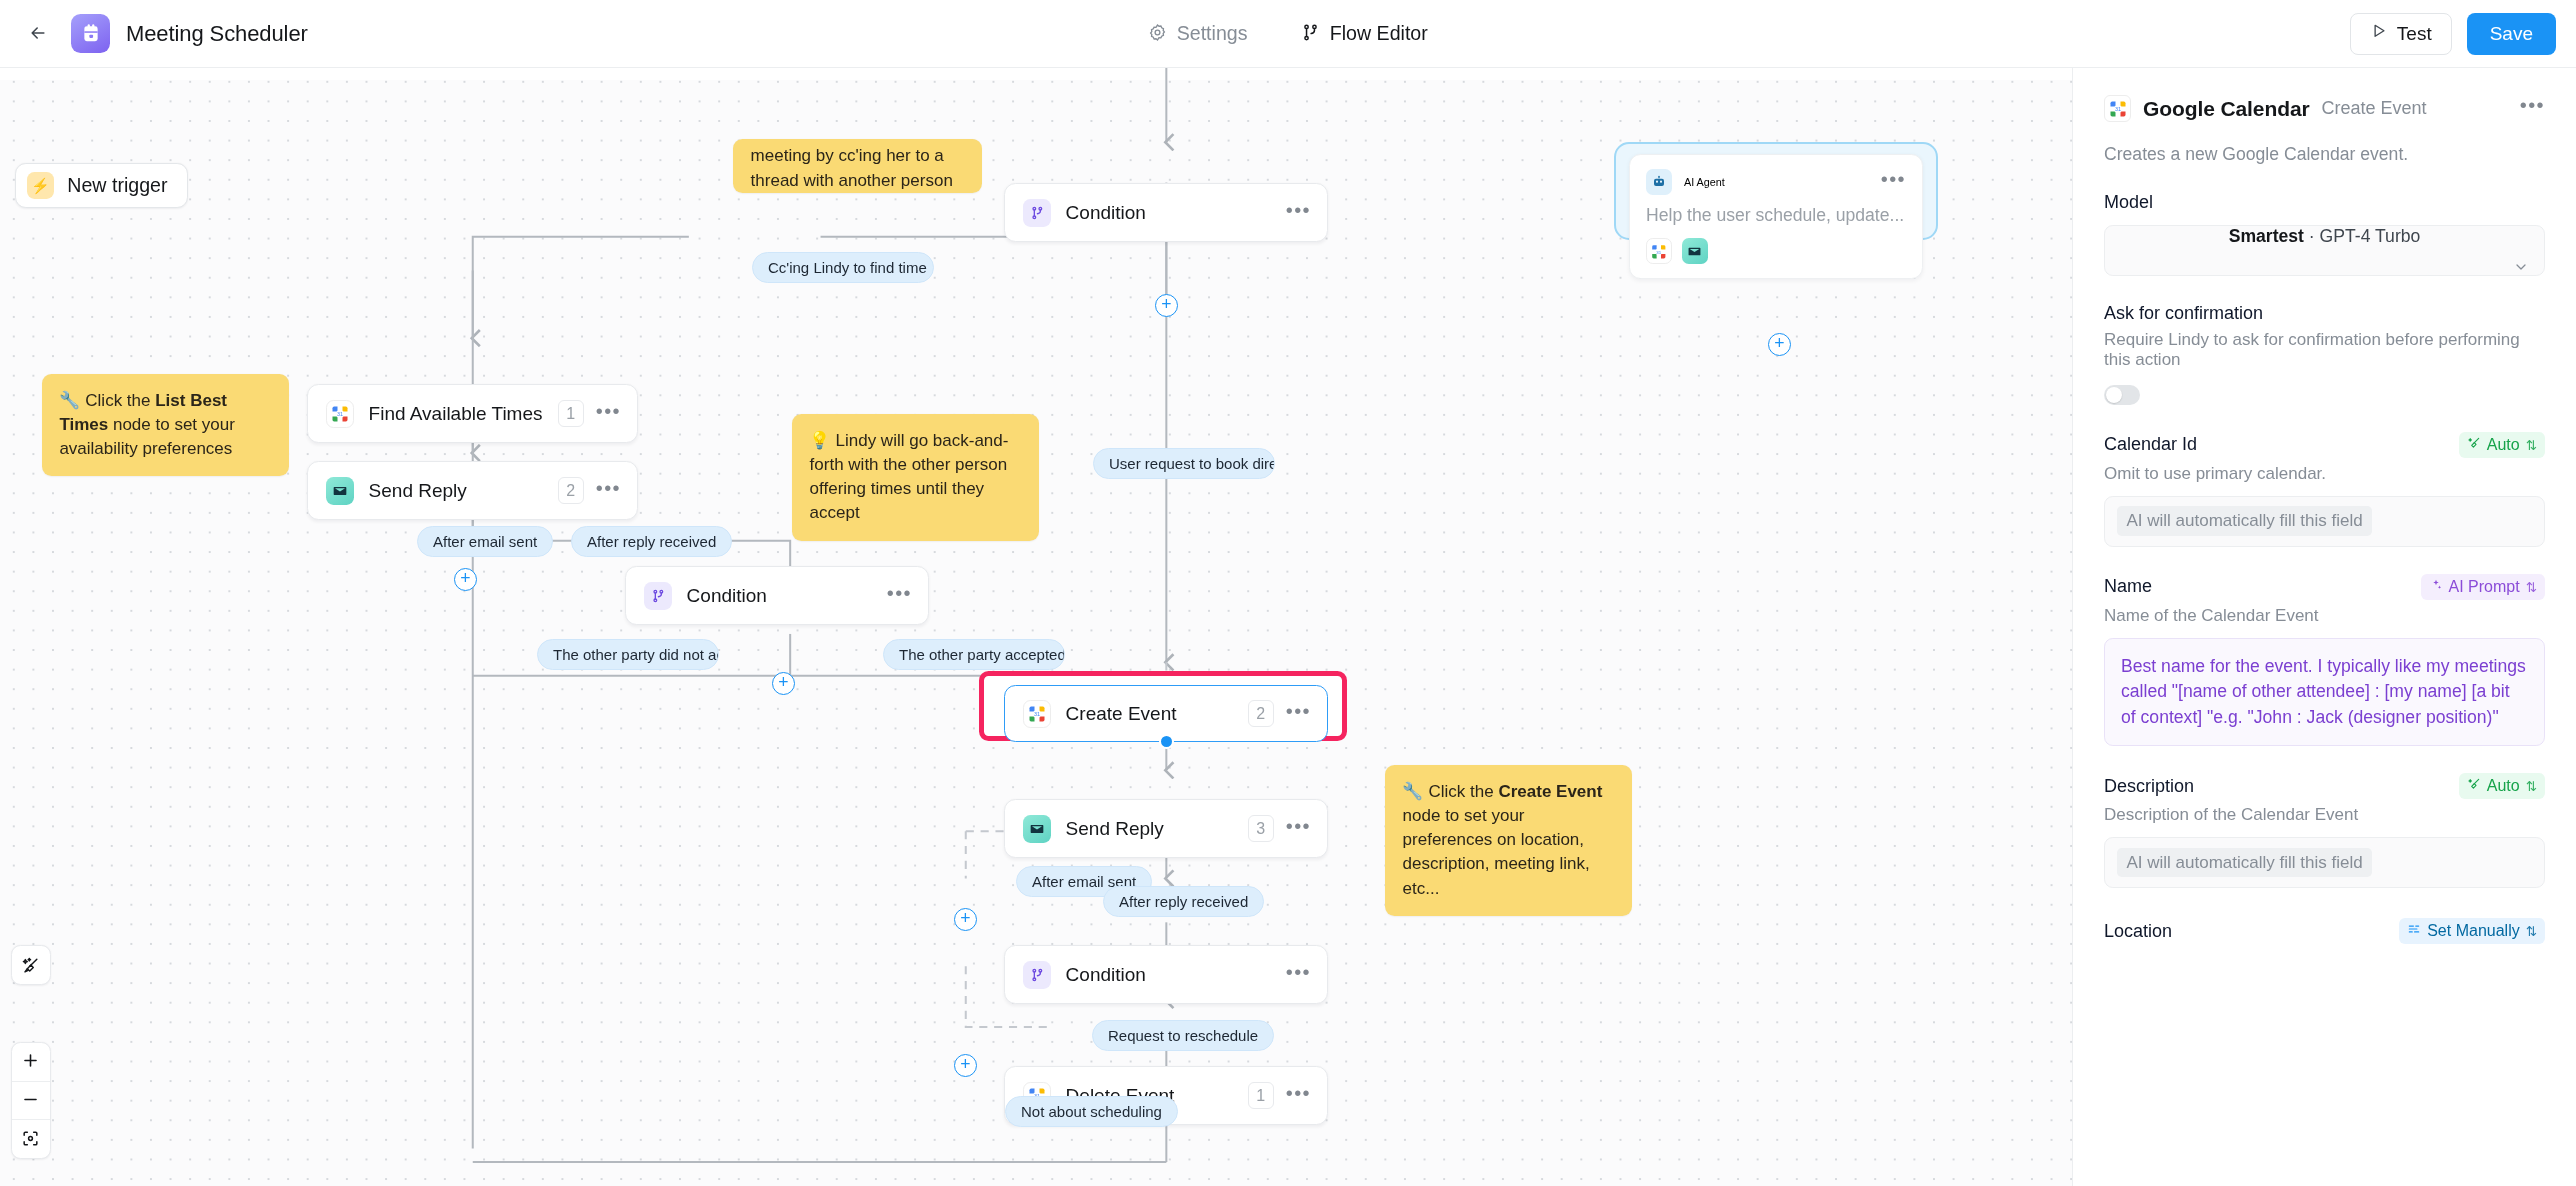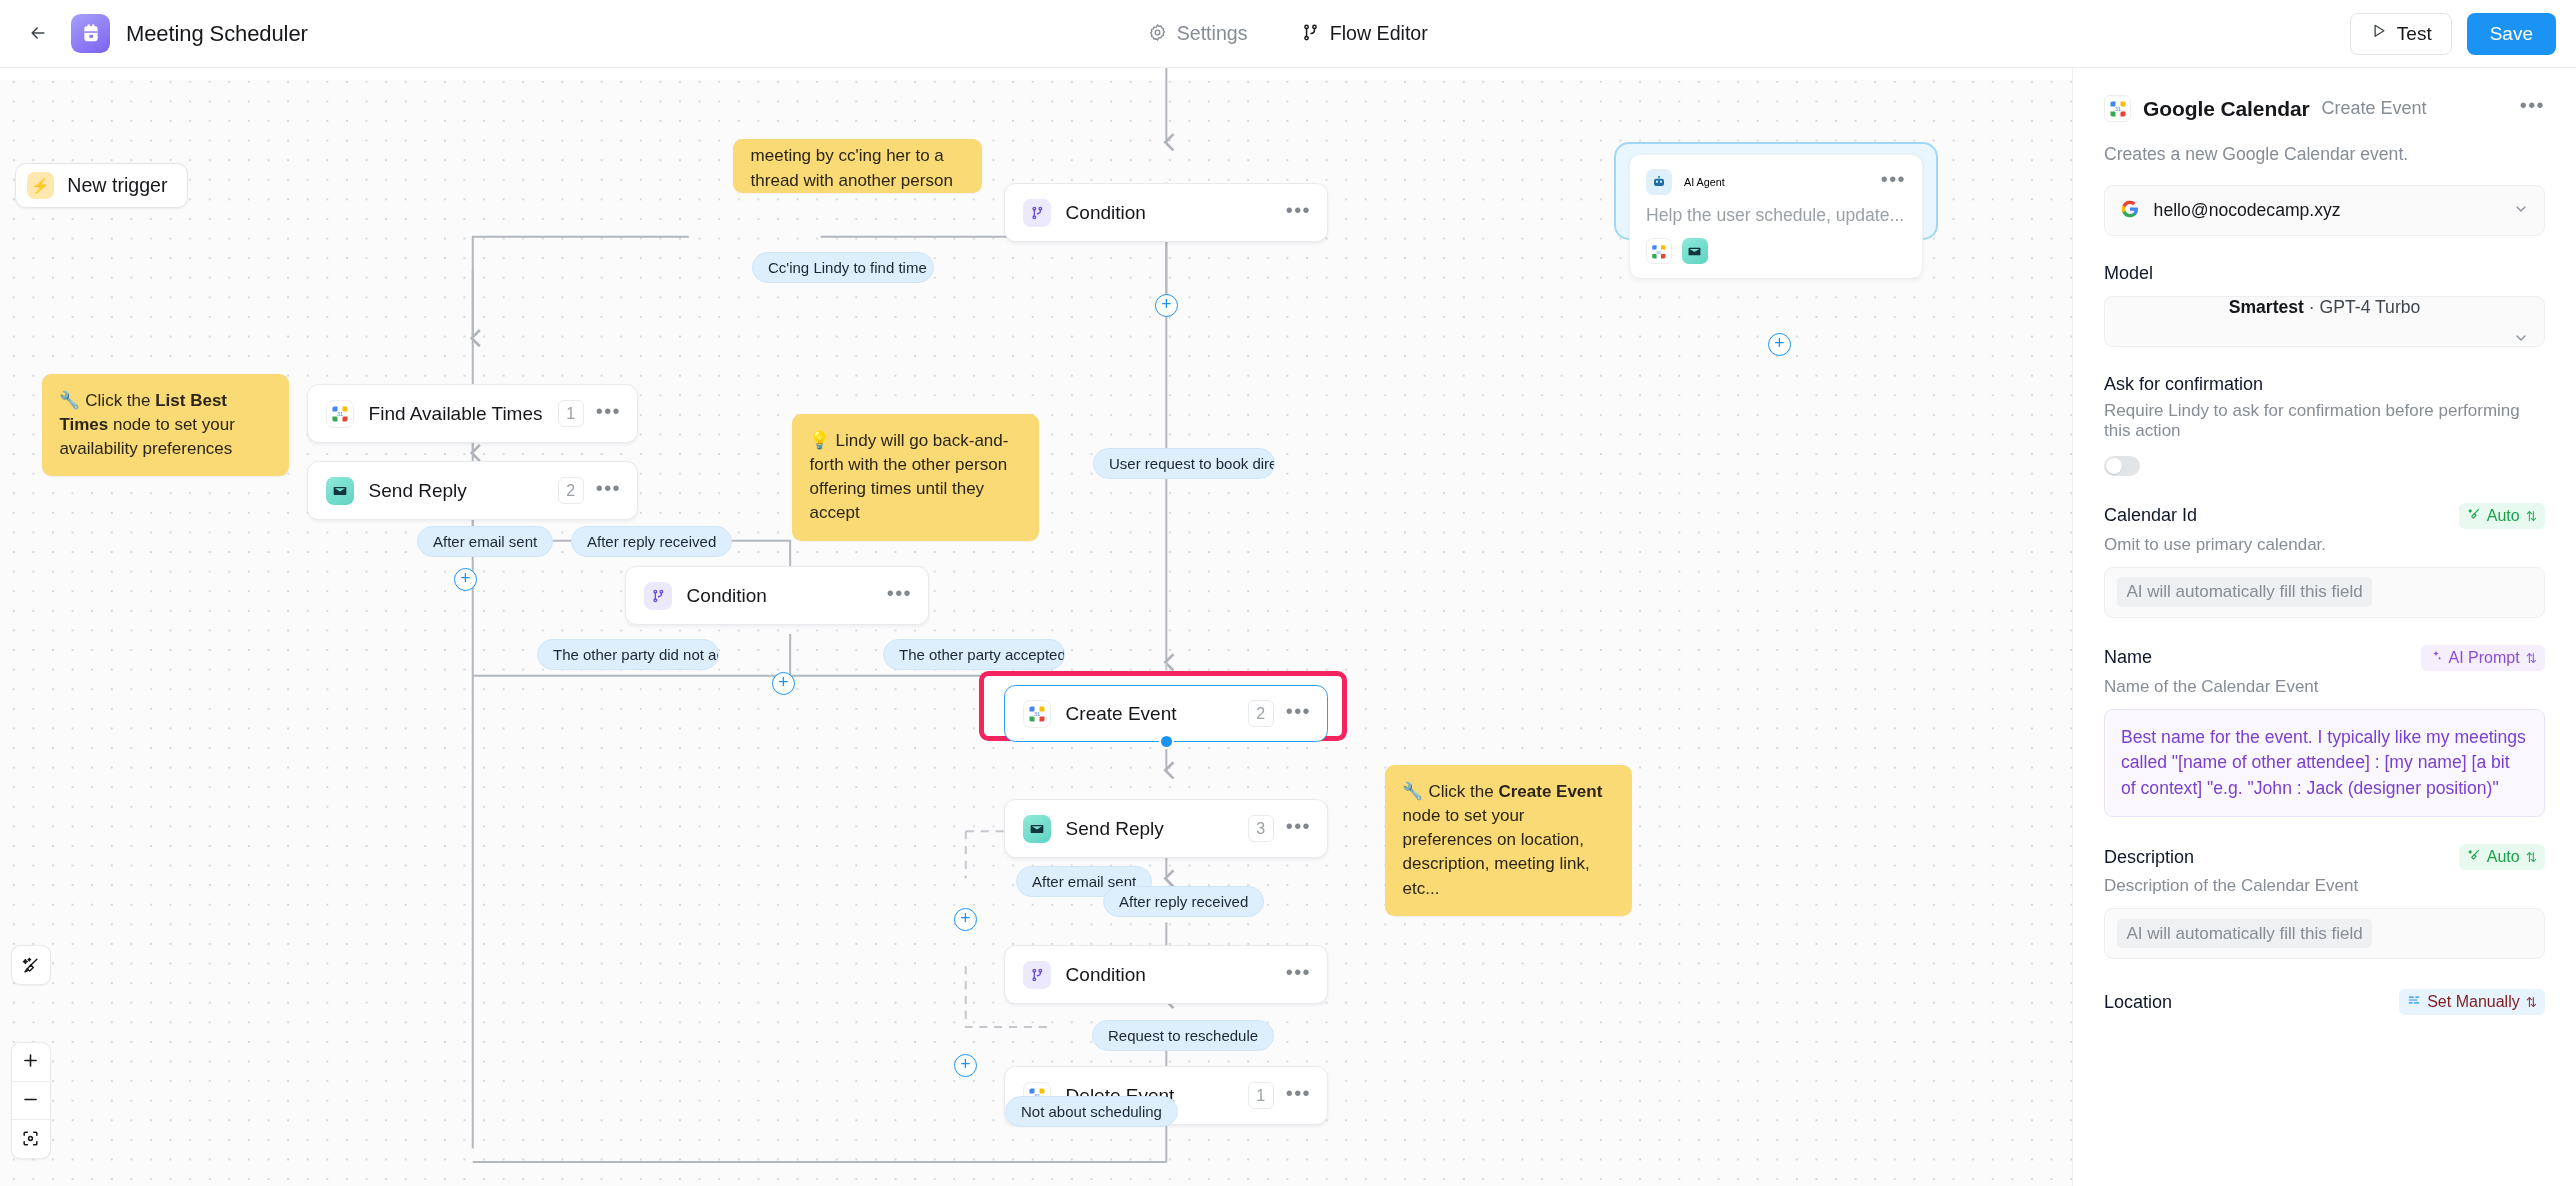--- a/index.html
+++ b/index.html
@@ -204,21 +204,21 @@
   .field { margin-top: 27px; }
   .field-row { display: flex; align-items: center; }
   .field-label { font-size: 18px; color: #0f172a; }
   .field-hint { font-size: 17px; color: #868d96; margin-top: 6px; }
   .badge {
     margin-left: auto; display: flex; align-items: center; gap: 6px;
     border-radius: 6px; padding: 4px 8px; font-size: 16px; cursor: pointer;
   }
   .badge.auto { background: #e8faef; color: #16a34a; }
   .badge.prompt { background: #f4eefd; color: #8b4cd8; }
-  .badge.manual { background: #e7f3fe; color: #7f1d1d; }
+  .badge.manual { background: #e7f3fe; color: #0369a1; }
   .badge .ud { font-size: 13.5px; opacity: .85; }
 
   .input-box {
     margin-top: 12px; min-height: 51px; border: 0.7px solid #eceef0; border-radius: 8.8px;
     background: #fafafb; display: flex; align-items: center; padding: 0 12px; cursor: text;
   }
   .ph-chip {
     background: #eef0f2; color: #868d96; font-size: 17px;
     border-radius: 4.7px; padding: 4.7px 9.5px;
   }
@@ -606,36 +606,20 @@
             <text x="12" y="14.6" font-size="6.4" text-anchor="middle" fill="#4285f4" font-family="Liberation Sans, sans-serif">31</text>
           </svg>
         </div>
         <div class="p-title">Google Calendar</div>
         <div class="p-sub">Create Event</div>
         <div class="p-dots">•••</div>
       </div>
 
       <div class="p-desc">Creates a new Google Calendar event.</div>
 
-      <div class="select-box">
-        <span class="gicon">
-          <svg viewBox="0 0 24 24" width="20" height="20">
-            <path fill="#4285F4" d="M21.6 12.2c0-.7-.06-1.37-.18-2H12v3.8h5.4a4.6 4.6 0 01-2 3v2.5h3.2c1.9-1.75 3-4.33 3-7.3z"></path>
-            <path fill="#34A853" d="M12 22c2.7 0 4.97-.9 6.6-2.43l-3.2-2.5c-.9.6-2.05.95-3.4.95-2.6 0-4.8-1.76-5.6-4.12H3.1v2.6A10 10 0 0012 22z"></path>
-            <path fill="#FBBC05" d="M6.4 13.9a6 6 0 010-3.8V7.5H3.1a10 10 0 000 9l3.3-2.6z"></path>
-            <path fill="#EA4335" d="M12 5.9c1.47 0 2.8.5 3.84 1.5l2.86-2.86A10 10 0 003.1 7.5l3.3 2.6C7.2 7.7 9.4 5.9 12 5.9z"></path>
-          </svg>
-        </span>
-        <span class="sv">hello@nocodecamp.xyz</span>
-        <span class="chev">
-          <svg viewBox="0 0 24 24" width="16" height="16" fill="none" stroke="#868d96" stroke-width="1.9" stroke-linecap="round" stroke-linejoin="round">
-              <path d="M6 9l6 6 6-6"></path>
-            </svg>
-        </span>
-      </div>
 
       <div class="field">
         <div class="field-label">Model</div>
         <div class="select-box" style="margin-top:12px;flex-direction:column;">
           <span class="sv"><b>Smartest</b><span class="muted"> · GPT-4 Turbo</span></span>
           <span class="chev">
             <svg viewBox="0 0 24 24" width="16" height="16" fill="none" stroke="#868d96" stroke-width="1.9" stroke-linecap="round" stroke-linejoin="round">
                 <path d="M6 9l6 6 6-6"></path>
               </svg>
           </span>

